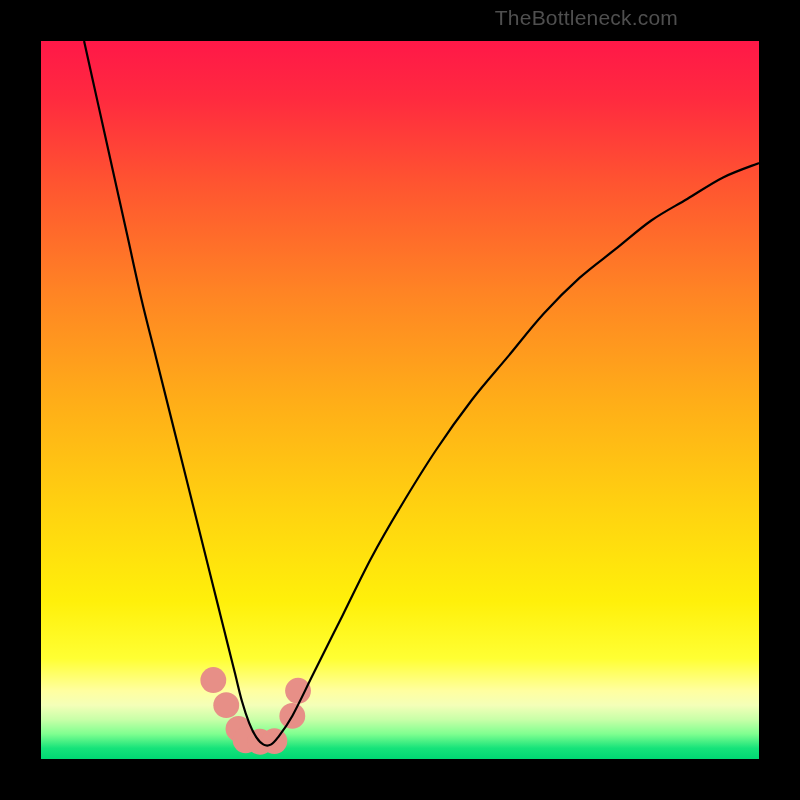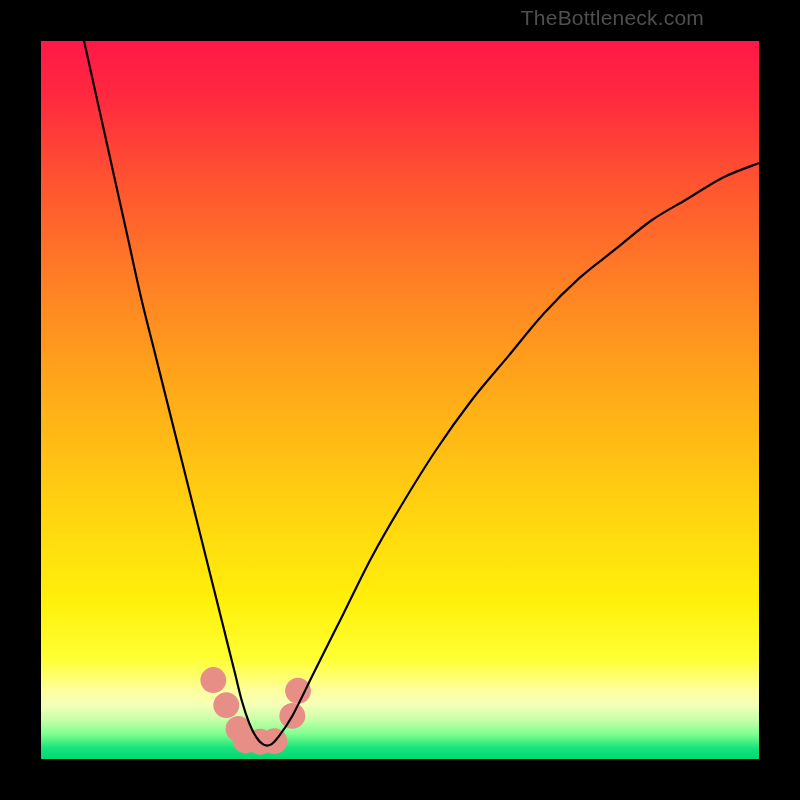--- a/index.html
+++ b/index.html
@@ -11,21 +11,20 @@
     font-family: Arial, Helvetica, sans-serif;
     overflow: hidden;
   }
   .frame {
     position: absolute;
     left: 0;
     top: 0;
     width: 688px;
     height: 800px;
     background: #000;
-    padding-left: 26px;
   }
   .plot-area {
     position: absolute;
     left: 41px;
     top: 41px;
     width: 718px;
     height: 718px;
     overflow: hidden;
   }
   .gradient {

